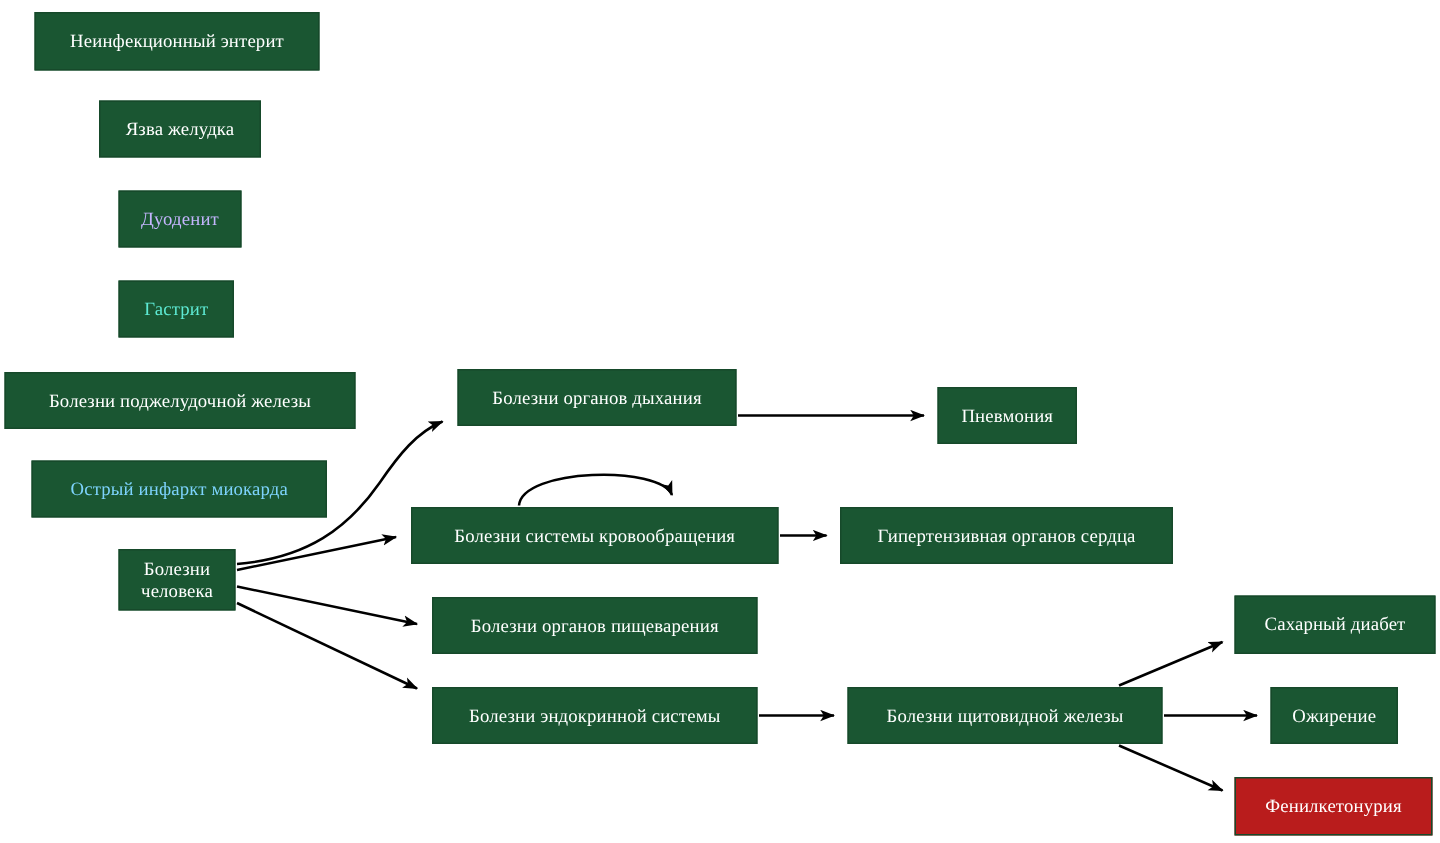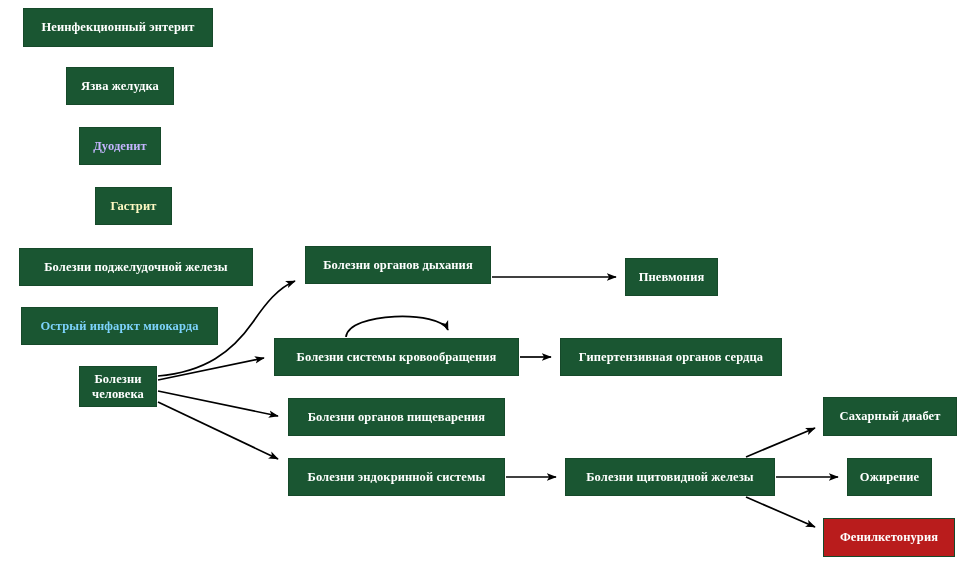--- a/index.html
+++ b/index.html
@@ -8,21 +8,20 @@
     padding: 0;
     background: #ffffff;
   }
   #canvas {
     position: relative;
     width: 960px;
     height: 562px;
     background: #ffffff;
     overflow: hidden;
     font-family: "Liberation Serif", "DejaVu Serif", serif;
-    font-weight: bold;
   }
   #edge-layer {
     position: absolute;
     left: 0;
     top: 0;
     width: 960px;
     height: 562px;
     pointer-events: none;
   }
   .node {
@@ -74,22 +73,22 @@
     <path d="M746,457 L815,428" fill="none" stroke="#000000" stroke-width="1.7" marker-end="url(#ah)"></path>
 
     <path d="M776,477 L838,477" fill="none" stroke="#000000" stroke-width="1.7" marker-end="url(#ah)"></path>
 
     <path d="M746,497 L815,527" fill="none" stroke="#000000" stroke-width="1.7" marker-end="url(#ah)"></path>
   </svg>
 
   <div class="node" style="left: 23px; top: 8px; width: 190px; height: 39px; background: rgb(26, 86, 50); color: rgb(255, 255, 255);">Неинфекционный энтерит</div>
   <div class="node" style="left: 66px; top: 67px; width: 108px; height: 38px; background: rgb(26, 86, 50); color: rgb(255, 255, 255);">Язва желудка</div>
   <div class="node" style="left: 79px; top: 127px; width: 82px; height: 38px; background: rgb(26, 86, 50); color: #c4b5fd;">Дуоденит</div>
-  <div class="node" style="left: 95px; top: 187px; width: 77px; height: 38px; background: rgb(26, 86, 50); color: #fef9c3;">Гастрит</div>
-  <div class="node" style="left: 3px; top: 248px; width: 234px; height: 38px; background: rgb(26, 86, 50); color: rgb(255, 255, 255); margin-left: 16px;">Болезни поджелудочной железы</div>
+  <div class="node" style="left: 79px; top: 187px; width: 77px; height: 38px; background: rgb(26, 86, 50); color: #5eead4;">Гастрит</div>
+  <div class="node" style="left: 3px; top: 248px; width: 234px; height: 38px; background: rgb(26, 86, 50); color: rgb(255, 255, 255);">Болезни поджелудочной железы</div>
   <div class="node" style="left: 21px; top: 307px; width: 197px; height: 38px; background: rgb(26, 86, 50); color: #7dd3fc;">Острый инфаркт миокарда</div>
   <div class="node" style="left: 79px; top: 366px; width: 78px; height: 41px; background: rgb(26, 86, 50); color: rgb(255, 255, 255);">Болезни
 человека</div>
   <div class="node" style="left: 305px; top: 246px; width: 186px; height: 38px; background: rgb(26, 86, 50); color: rgb(255, 255, 255);">Болезни органов дыхания</div>
   <div class="node" style="left: 274px; top: 338px; width: 245px; height: 38px; background: rgb(26, 86, 50); color: rgb(255, 255, 255);">Болезни системы кровообращения</div>
   <div class="node" style="left: 288px; top: 398px; width: 217px; height: 38px; background: rgb(26, 86, 50); color: rgb(255, 255, 255);">Болезни органов пищеварения</div>
   <div class="node" style="left: 288px; top: 458px; width: 217px; height: 38px; background: rgb(26, 86, 50); color: rgb(255, 255, 255);">Болезни эндокринной системы</div>
   <div class="node" style="left: 625px; top: 258px; width: 93px; height: 38px; background: rgb(26, 86, 50); color: rgb(255, 255, 255);">Пневмония</div>
   <div class="node" style="left: 560px; top: 338px; width: 222px; height: 38px; background: rgb(26, 86, 50); color: rgb(255, 255, 255);">Гипертензивная органов сердца</div>
   <div class="node" style="left: 565px; top: 458px; width: 210px; height: 38px; background: rgb(26, 86, 50); color: rgb(255, 255, 255);">Болезни щитовидной железы</div>

